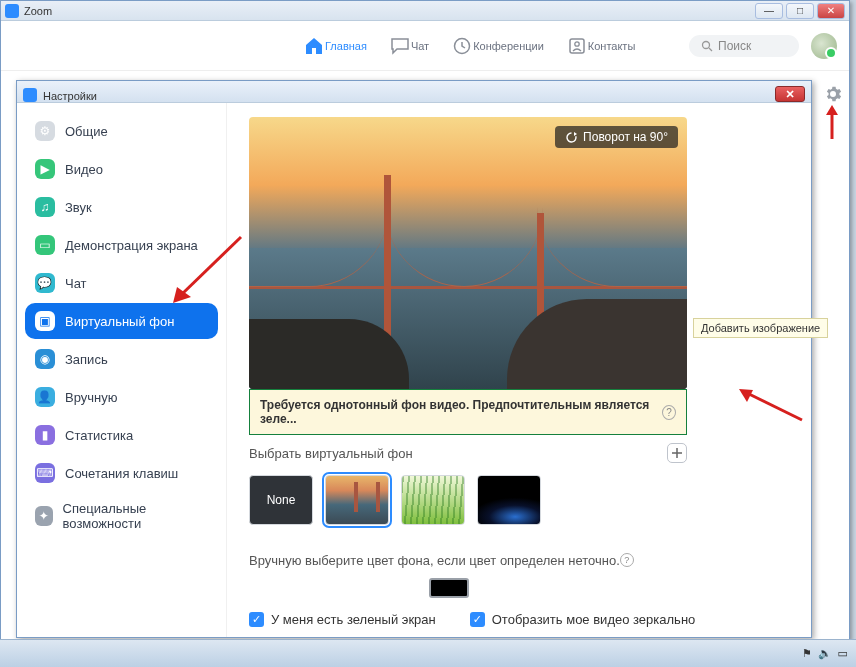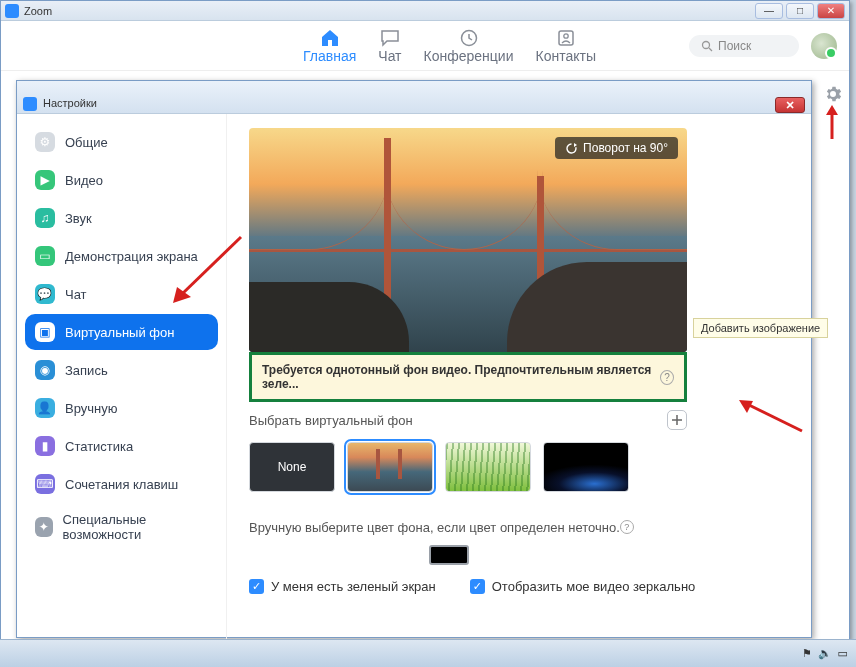--- a/index.html
+++ b/index.html
@@ -7,67 +7,67 @@
 
 .main-window { position: absolute; left: 0; top: 0; width: 850px; height: 640px; background: #fff; border: 1px solid #7a9cc5; box-shadow: 2px 2px 4px rgba(0,0,0,.3); }
 .main-titlebar { height: 20px; background: linear-gradient(#e9eff7, #d8e3ef); border-bottom: 1px solid #bcd; display: flex; align-items: center; padding: 8px 4px; font-size: 11px; color: #333; }
 .main-titlebar .icon-app { width: 14px; height: 14px; background: #2d8cff; border-radius: 3px; margin-right: 5px; }
 .main-titlebar .spacer { flex: 1; }
 .main-titlebar .winbtn { width: 28px; height: 16px; background: linear-gradient(#f4f7fb, #dde7f2); border: 1px solid #a8bde0; border-radius: 3px; margin-left: 3px; display: flex; align-items: center; justify-content: center; font-size: 10px; color: #333; cursor: pointer; }
 .main-titlebar .winbtn.close { background: linear-gradient(#f08080, #c94444); color: #fff; }
 
 .main-toolbar { height: 50px; display: flex; align-items: center; padding: 0 12px; border-bottom: 1px solid #eee; }
 .main-nav { display: flex; gap: 22px; margin-left: 290px; }
-.main-nav .navitem { display: flex; flex-direction: column; align-items: center; font-size: 14px; color: #6b7280; cursor: pointer; }
+.main-nav .navitem { display: flex; flex-direction: row; align-items: center; font-size: 11px; color: #6b7280; cursor: pointer; }
 .main-nav .navitem.active { color: #2d8cff; }
 .main-nav .navitem .nicon { width: 22px; height: 20px; display: flex; align-items: center; justify-content: center; font-size: 18px; }
 .search-box { margin-left: auto; background: #f1f3f5; border-radius: 14px; padding: 4px 12px; display: flex; align-items: center; font-size: 12px; color: #888; width: 110px; }
 .search-box svg { margin-right: 5px; }
 .avatar { width: 26px; height: 26px; border-radius: 50%; background: radial-gradient(circle at 40% 40%, #d9e5d0, #9bb58a); margin-left: 12px; position: relative; }
 .avatar::after { content:""; position:absolute; right:0; bottom:0; width:8px; height:8px; background:#39cc64; border:2px solid #fff; border-radius:50%; }
 
 .gear-right { position: absolute; right: 14px; top: 85px; color: #8a8f98; cursor: pointer; }
 .red-arrow-up { position: absolute; right: 15px; top: 105px; }
 
 .settings-window { position: absolute; left: 16px; top: 80px; width: 796px; height: 558px; background: #fff; border: 1px solid #7a9cc5; box-shadow: 2px 2px 6px rgba(0,0,0,.35); }
-.settings-titlebar { height: 22px; background: linear-gradient(#eaf1fa, #d4e1f0); border-bottom: 1px solid #bcd; display: flex; align-items: flex-start; padding: 16px 6px; font-size: 11px; color: #333; }
+.settings-titlebar { height: 22px; background: linear-gradient(#eaf1fa, #d4e1f0); border-bottom: 1px solid #bcd; display: flex; align-items: flex-end; padding: 0 6px; font-size: 11px; color: #333; }
 .settings-titlebar .icon-app { width: 14px; height: 14px; background: #2d8cff; border-radius: 3px; margin-right: 6px; }
 .settings-titlebar .spacer { flex: 1; }
 .settings-titlebar .closebtn { width: 30px; height: 16px; background: linear-gradient(#e86060, #c63434); border: 1px solid #8a2a2a; border-radius: 3px; display: flex; align-items: center; justify-content: center; color: #fff; font-size: 11px; font-weight: bold; cursor: pointer; }
 
 .settings-body { display: flex; height: calc(100% - 22px); }
 
 .sidebar { width: 210px; padding: 10px 8px; border-right: 1px solid #f0f0f0; }
 .sidebar-item { display: flex; align-items: center; padding: 8px 10px; border-radius: 10px; font-size: 13px; color: #374151; cursor: pointer; margin-bottom: 2px; }
 .sidebar-item.active { background: #0e72ed; color: #fff; }
 .sidebar-item .sicon { width: 20px; height: 20px; border-radius: 6px; margin-right: 10px; display: flex; align-items: center; justify-content: center; font-size: 12px; color: #fff; }
 
 .content { flex: 1; padding: 14px 22px; position: relative; overflow: hidden; }
-.preview { position: relative; width: 438px; height: 224px; border-radius: 4px; overflow: hidden; background: linear-gradient(to bottom, #f7d88a 0%, #f3a95a 25%, #3a6b8f 55%, #4a5a66 100%); }
+.preview { position: relative; width: 438px; height: 272px; border-radius: 4px; overflow: hidden; background: linear-gradient(to bottom, #f7d88a 0%, #f3a95a 25%, #3a6b8f 55%, #4a5a66 100%); }
 .preview .water { position: absolute; bottom: 0; left: 0; right: 0; height: 52%; background: linear-gradient(#5b7a8a, #30434c); }
 .preview .hill-l { position: absolute; bottom: 0; left: 0; width: 160px; height: 70px; background: #2b2a27; border-radius: 0 60px 0 0; }
 .preview .hill-r { position: absolute; bottom: 0; right: 0; width: 180px; height: 90px; background: #3a3430; border-radius: 80px 0 0 0; }
 .preview .tower { position: absolute; bottom: 46px; width: 7px; background: #b0553a; }
 .preview .tower.t1 { left: 135px; height: 168px; }
 .preview .tower.t2 { left: 288px; height: 130px; }
 .preview .deck { position: absolute; bottom: 100px; left: 0; right: 0; height: 3px; background: #a85640; }
 .preview .cable { position: absolute; border: 1px solid rgba(180,100,70,.9); border-top: none; border-left: none; border-right: none; }
 .preview .cable.c1 { bottom: 102px; left: 0; width: 140px; height: 100px; border-radius: 0 0 80px 0; }
 .preview .cable.c2 { bottom: 102px; left: 136px; width: 158px; height: 96px; border-radius: 0 0 79px 79px; }
 .preview .cable.c3 { bottom: 102px; left: 288px; width: 160px; height: 80px; border-radius: 0 0 80px 0; transform: scaleX(-1); }
 .rotate-pill { position: absolute; top: 9px; right: 9px; background: rgba(30,30,30,.7); color: #fff; font-size: 12px; padding: 4px 10px; border-radius: 4px; display: flex; align-items: center; gap: 5px; cursor: pointer; }
 
-.warning-bar { width: 438px; margin-top: 0; background: #fdf7dc; border: 3px solid #15803d; padding: 8px 10px; font-size: 12px; color: #333; display: flex; align-items: center; }
+.warning-bar { width: 438px; margin-top: 0; background: #fdf7dc; border: 1px solid #15803d; padding: 8px 10px; font-size: 12px; color: #333; display: flex; align-items: center; }
 .warning-bar .q { width: 15px; height: 15px; border-radius: 50%; border: 1px solid #aaa; color: #888; font-size: 10px; display: flex; align-items: center; justify-content: center; margin-left: auto; }
 
 .choose-row { display: flex; align-items: center; width: 438px; margin-top: 8px; font-size: 13px; color: #555; }
 .add-btn { margin-left: auto; width: 20px; height: 20px; border: 1px solid #bfc4cc; border-radius: 5px; display: flex; align-items: center; justify-content: center; color: #666; font-size: 14px; cursor: pointer; }
 
 .thumbs { display: flex; gap: 12px; margin-top: 12px; }
-.thumb { width: 86px; height: 50px; border-radius: 4px; border: 1px solid #d5d9de; cursor: pointer; display: flex; align-items: center; justify-content: center; font-size: 12px; color: #fff; overflow: hidden; position: relative; }
+.thumb { width: 64px; height: 50px; border-radius: 4px; border: 1px solid #d5d9de; cursor: pointer; display: flex; align-items: center; justify-content: center; font-size: 12px; color: #fff; overflow: hidden; position: relative; }
 .thumb.selected { outline: 2px solid #2d8cff; outline-offset: 1px; }
 .thumb.none { background: #2f3338; }
 .thumb.bridge { background: linear-gradient(#e8b66a 0%, #d8885a 30%, #46687a 60%, #3c4a54 100%); }
 .thumb.bridge::after { content:""; position:absolute; bottom:12px; left:28px; width:4px; height:30px; background:#a85640; box-shadow: 22px 0 0 #a85640; }
 .thumb.grass { background: linear-gradient(#f0f8d8, #7fbf3e); }
 .thumb.grass::before { content:""; position:absolute; inset:0; background: repeating-linear-gradient(95deg, rgba(40,120,30,.4) 0 2px, transparent 2px 6px); }
 .thumb.space { background: radial-gradient(ellipse 70% 40% at 60% 85%, #2a6fd0 0%, #08102a 60%, #000 100%); }
 
 .tooltip-add { position: absolute; left: 693px; top: 318px; background: #fffde8; border: 1px solid #d8d29c; padding: 3px 7px; font-size: 11px; color: #333; white-space: nowrap; z-index: 5; }
 

